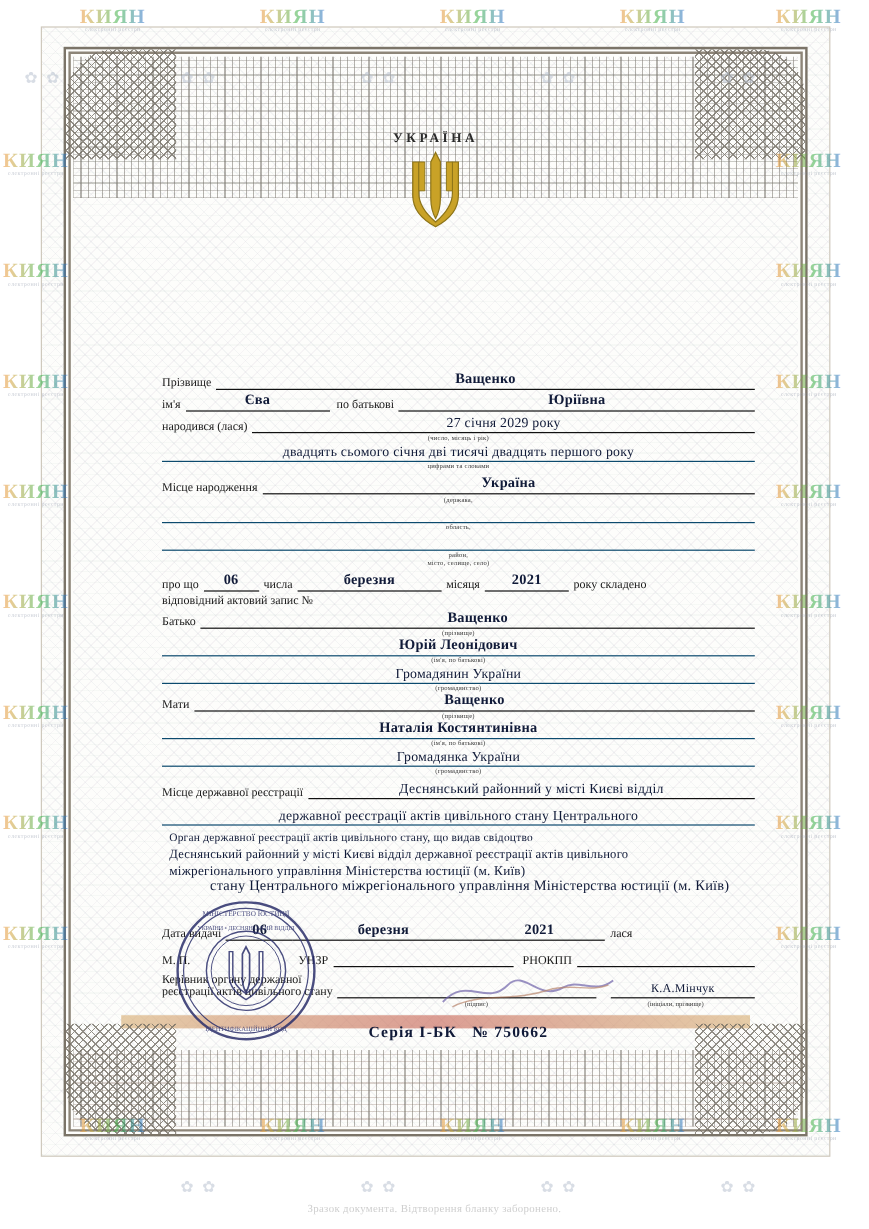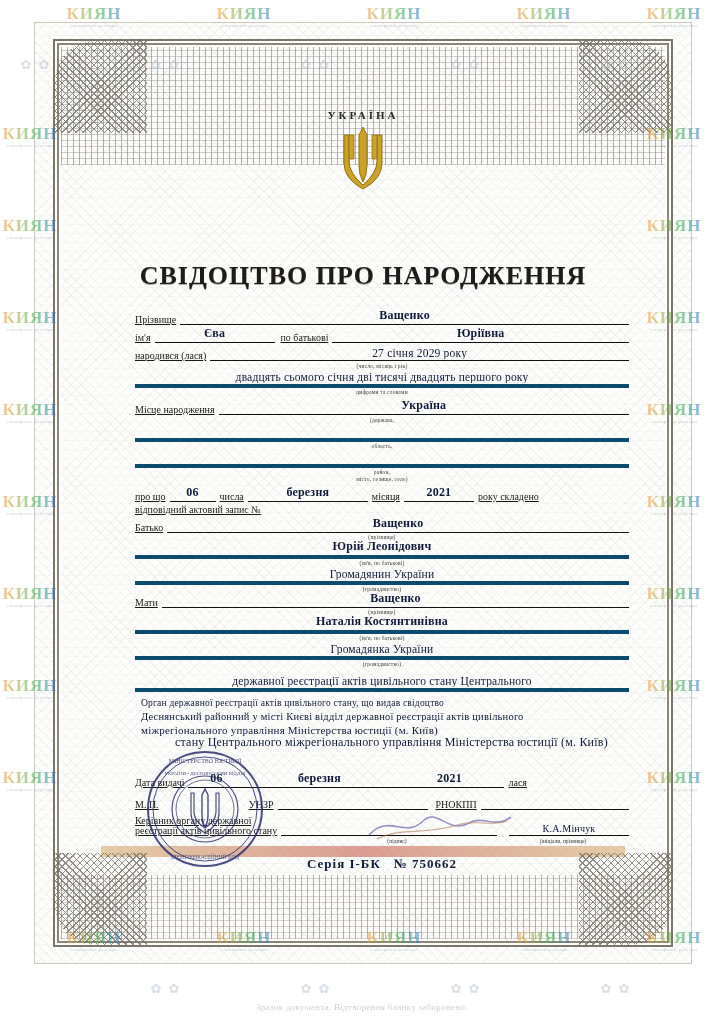--- a/index.html
+++ b/index.html
@@ -116,21 +116,21 @@
     text-shadow:0 1px 0 #b9b2a3;
   }
 
   
   .form{
     position:absolute;left:100px;right:62px;top:286px;
     font-size:10.5px;color:#1a1a1a;
     z-index:14;
   }
   .row{position:relative;display:flex;align-items:flex-end;margin-bottom:2px;}
-  .lbl{font-size:10px;white-space:nowrap;padding-right:4px;color:#1a1a1a;text-decoration:underline;}
+  .lbl{font-size:10px;white-space:nowrap;padding-right:4px;color:#1a1a1a;}
   .fill{
     flex:1;border-bottom:1px solid #111;
     position:relative;height:15px;
   }
   .fill.nb{border-bottom:none;}
   .val{
     position:absolute;left:0;right:0;bottom:1px;
     text-align:center;
     font-family:"Liberation Serif",serif;
     font-weight:bold;
@@ -144,21 +144,21 @@
   .val.norm{font-weight:normal;font-size:11.5px;}
   .hint{
     font-size:5.5px;color:#3a3a3a;text-align:center;margin-top:1px;letter-spacing:.2px;
   }
   .center-hint{text-align:center;font-size:5.5px;color:#3a3a3a;}
   .section-title{
     text-align:center;font-size:10px;font-weight:bold;letter-spacing:1px;margin:5px 0 1px;
   }
   .subrow{margin-bottom:1px;}
   .linefull{
-    border-bottom:4px solid #0c4a6e;height:15px;position:relative;
+    border-bottom:1px solid #0c4a6e;height:15px;position:relative;
   }
   .plain{
     position:relative;height:14px;
   }
   .plain .val{bottom:0;}
 
   .serial{
     text-align:center;font-weight:bold;font-size:13px;margin-top:12px;letter-spacing:1px;
     color:#101a38;
   }
@@ -195,21 +195,20 @@
     <div class="tryzub">
       <svg viewBox="0 0 54 66" width="54" height="66" aria-hidden="true">
         <path d="M27 2 L31 10 L31 40 Q31 50 27 57 Q23 50 23 40 L23 10 Z" fill="#c9a227" stroke="#8d7418" stroke-width="1"></path>
         <path d="M8 10 L13 10 L13 36 Q13 48 27 60 Q41 48 41 36 L41 10 L46 10 L46 38 Q46 54 27 64 Q8 54 8 38 Z" fill="#c9a227" stroke="#8d7418" stroke-width="1"></path>
         <path d="M13 10 L18 10 L18 34 L13 34 Z" fill="#c9a227" stroke="#8d7418" stroke-width="0.8"></path>
         <path d="M36 10 L41 10 L41 34 L36 34 Z" fill="#c9a227" stroke="#8d7418" stroke-width="0.8"></path>
       </svg>
     </div>
   </div>
 
-  <div class="title">СВІДОЦТВО ПРО НАРОДЖЕННЯ</div>
 
   <div class="form">
 
     <div class="row">
       <span class="lbl">Прізвище</span>
       <span class="fill">
         <span class="val">Ващенко</span>
       </span>
     </div>
 
@@ -307,20 +306,26 @@
     <div class="linefull">
       <span class="val">Наталія Костянтинівна</span>
     </div>
     <div class="hint">(ім'я, по батькові)</div>
 
     <div class="linefull">
       <span class="val norm">Громадянка України</span>
     </div>
     <div class="hint">(громадянство)</div>
 
+    <div class="row" style="margin-top:4px">
+      <span class="lbl">Місце державної реєстрації</span>
+      <span class="fill">
+        <span class="val norm">Деснянський районний у місті Києві відділ</span>
+      </span>
+    </div>
 
     <div class="linefull" style="margin-top:6px">
       <span class="val norm">державної реєстрації актів цивільного стану Центрального</span>
     </div>
 
     <div class="plain" style="margin-top:2px">
       <span class="val norm left" style="font-size:9.5px">Орган державної реєстрації актів цивільного стану, що видав свідоцтво</span>
     </div>
 
     <div class="plain">

